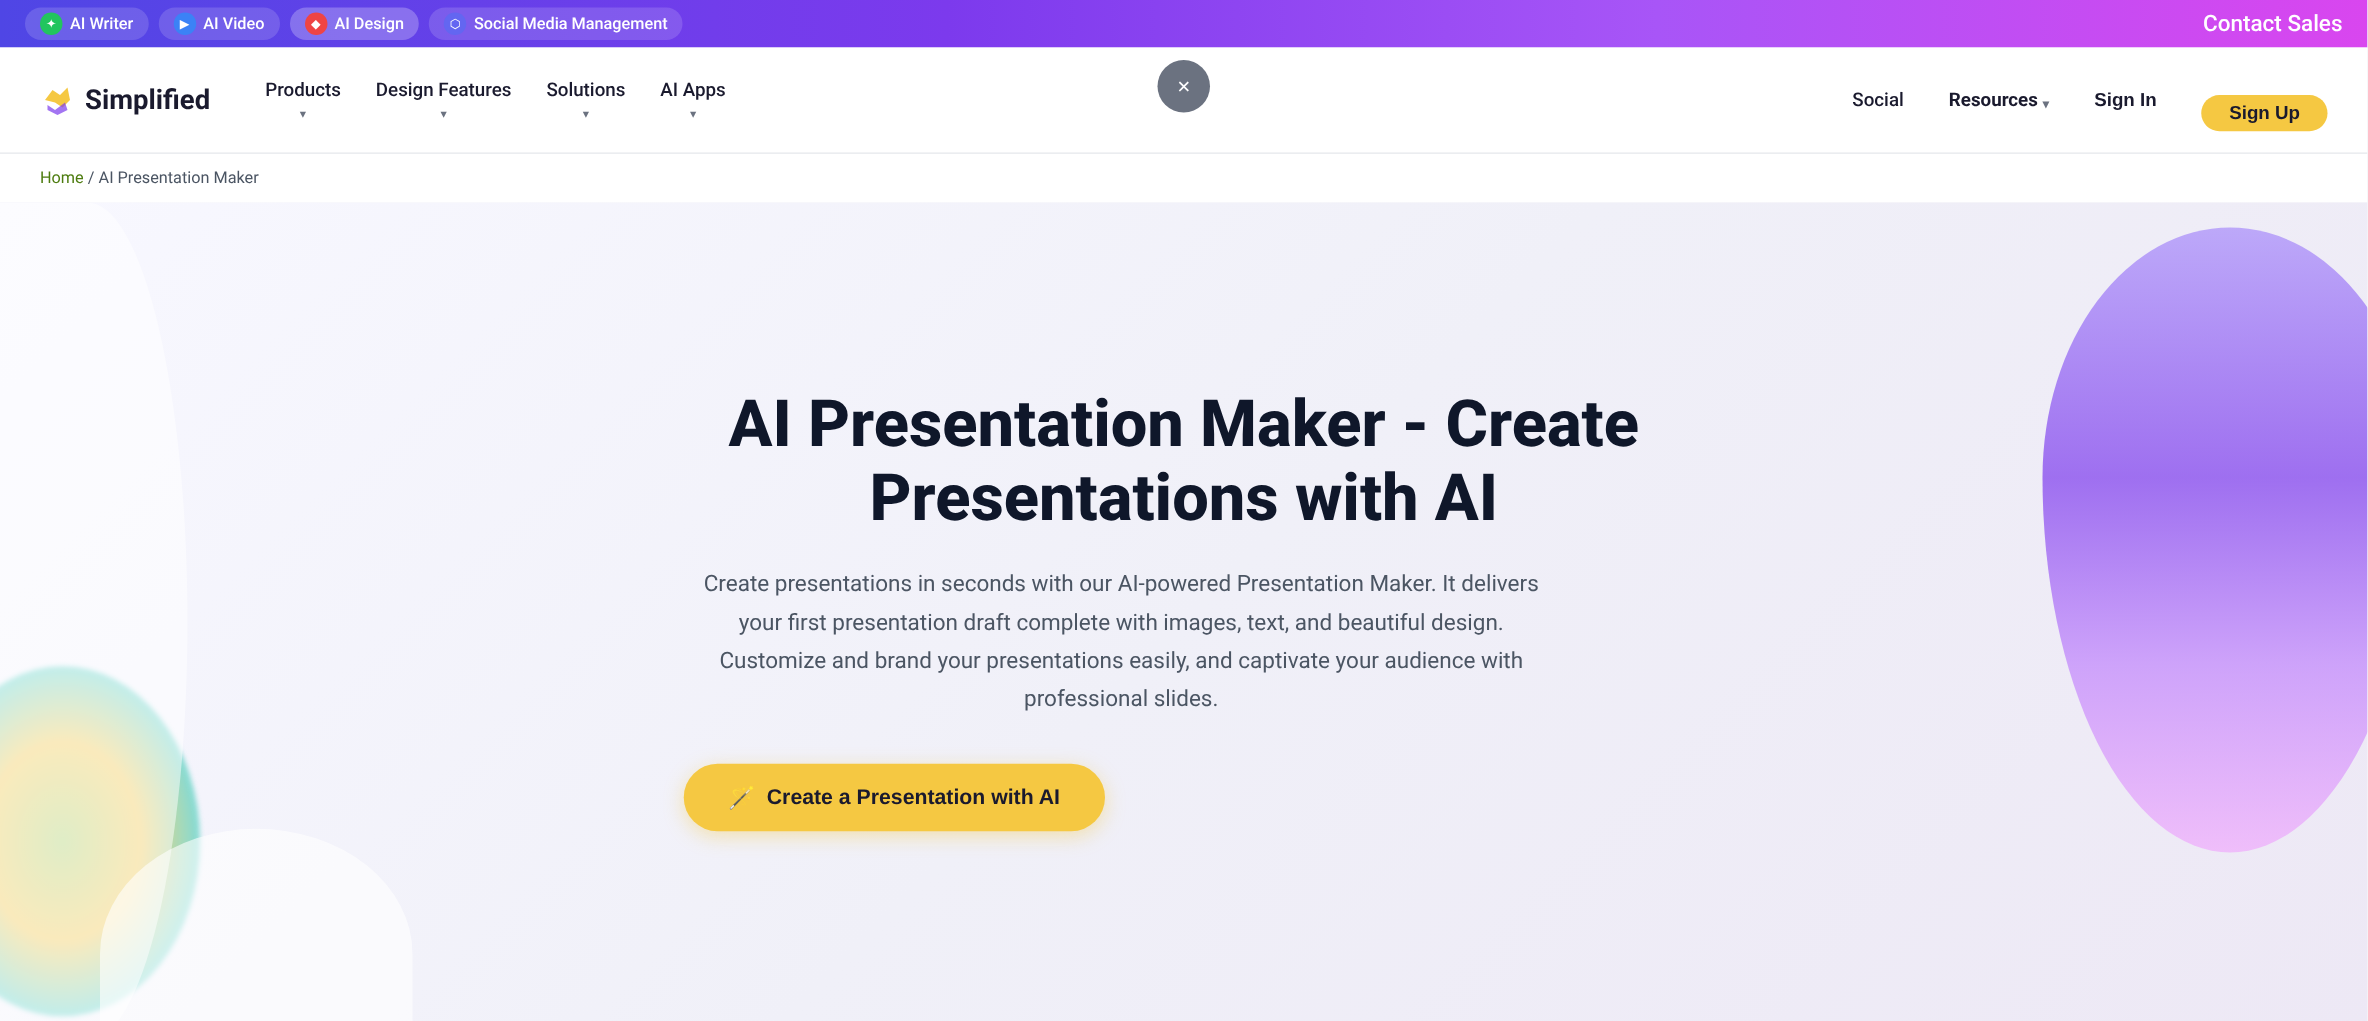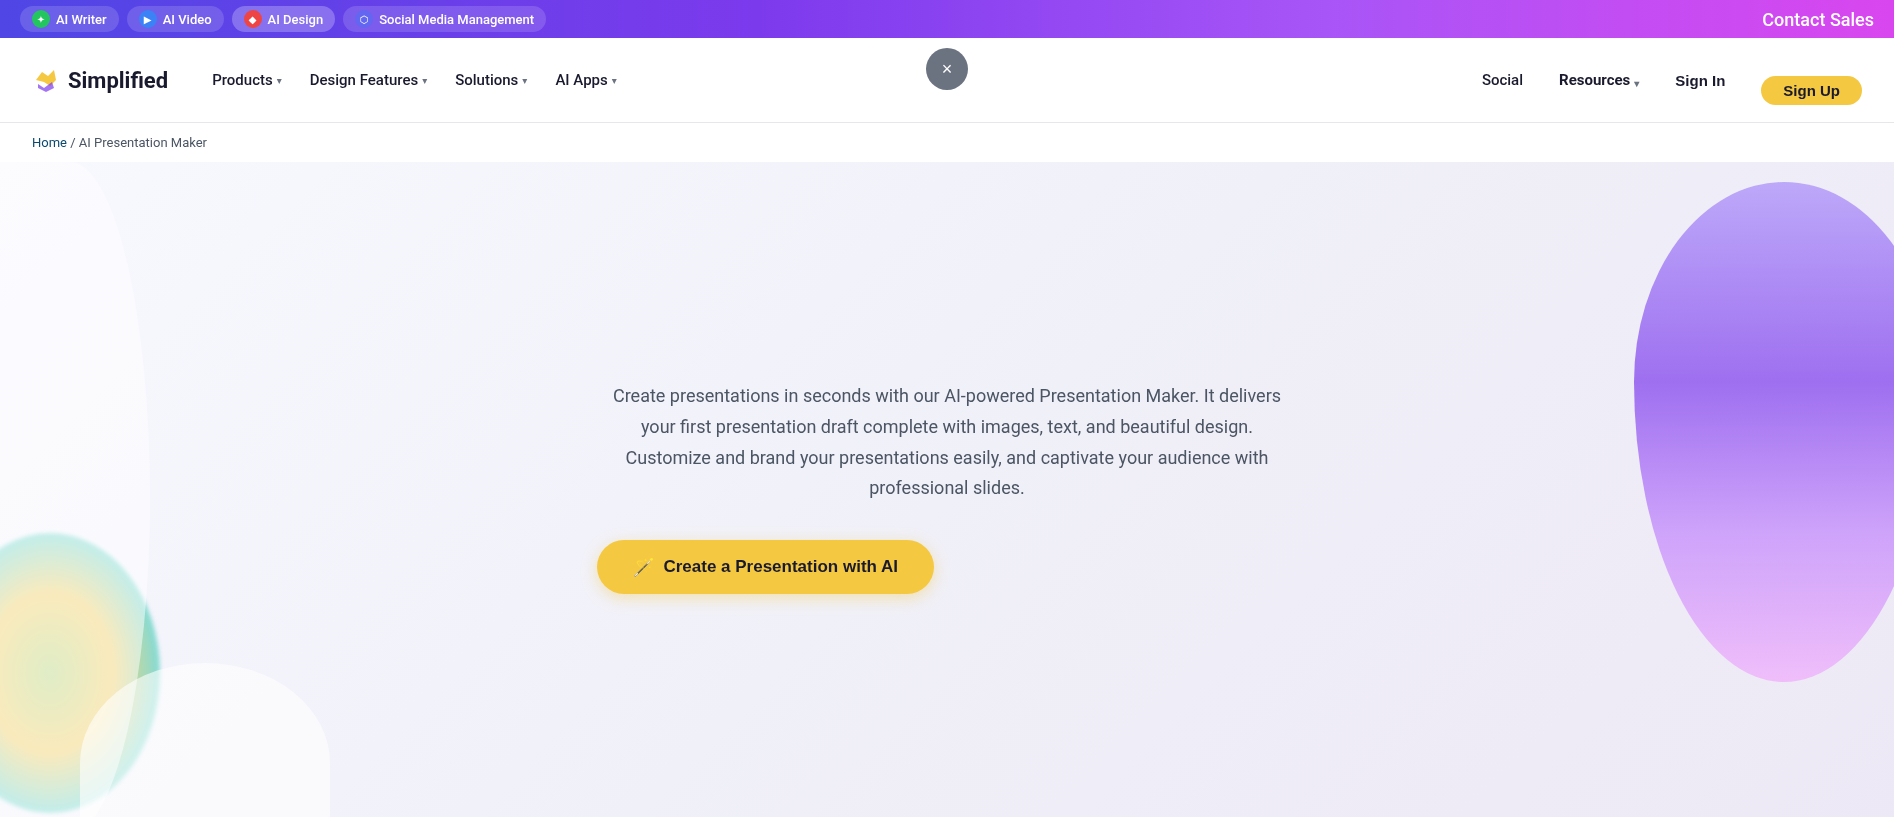--- a/index.html
+++ b/index.html
@@ -113,20 +113,21 @@
     .nav-item {
       display: flex;
       align-items: center;
       gap: 4px;
       padding: 8px 12px;
       font-size: 15px;
       font-weight: 500;
       color: #1a1a2e;
       cursor: pointer;
       border-radius: 6px;
+      flex-direction: column;
     }
     .chevron {
       font-size: 10px;
       color: #6b7280;
     }
     .navbar-right {
       display: flex;
       align-items: center;
       gap: 16px;
     }
@@ -168,21 +169,21 @@
       margin-top: 20px;
     }
 
     
     .breadcrumb {
       padding: 12px 32px;
       font-size: 13px;
       color: #6b7280;
       background: white;
     }
-    .breadcrumb a { color: #0c4a6e; text-decoration: none; }
+    .breadcrumb a { color: #4d7c0f; text-decoration: none; }
     .breadcrumb span { color: #4b5563; }
 
     
     .main-content {
       min-height: calc(817px - 38px - 68px - 40px);
       background: linear-gradient(135deg, #f8f8ff 0%, #f0f0f8 50%, #ede8f5 100%);
       display: flex;
       flex-direction: column;
       align-items: center;
       justify-content: center;
@@ -363,20 +364,21 @@
 </div>
 
 <div class="main-content">
 
   <div class="blob-left"></div>
   <div class="blob-right"></div>
   <div class="curve-left"></div>
   <div class="curve-bottom-left"></div>
 
   <div class="hero-content">
+    <h1 class="hero-title">AI Presentation Maker - Create Presentations with AI</h1>
     <p class="hero-subtitle">Create presentations in seconds with our  AI-powered Presentation Maker. It delivers your first presentation draft complete with images, text, and beautiful design. Customize and brand your presentations easily, and captivate your audience with professional slides.</p>
 
 
     <button class="create-btn">
       <span class="wand-icon">🪄</span>
       <span>Create a Presentation with AI</span>
     </button>
   </div>
 </div>
 

